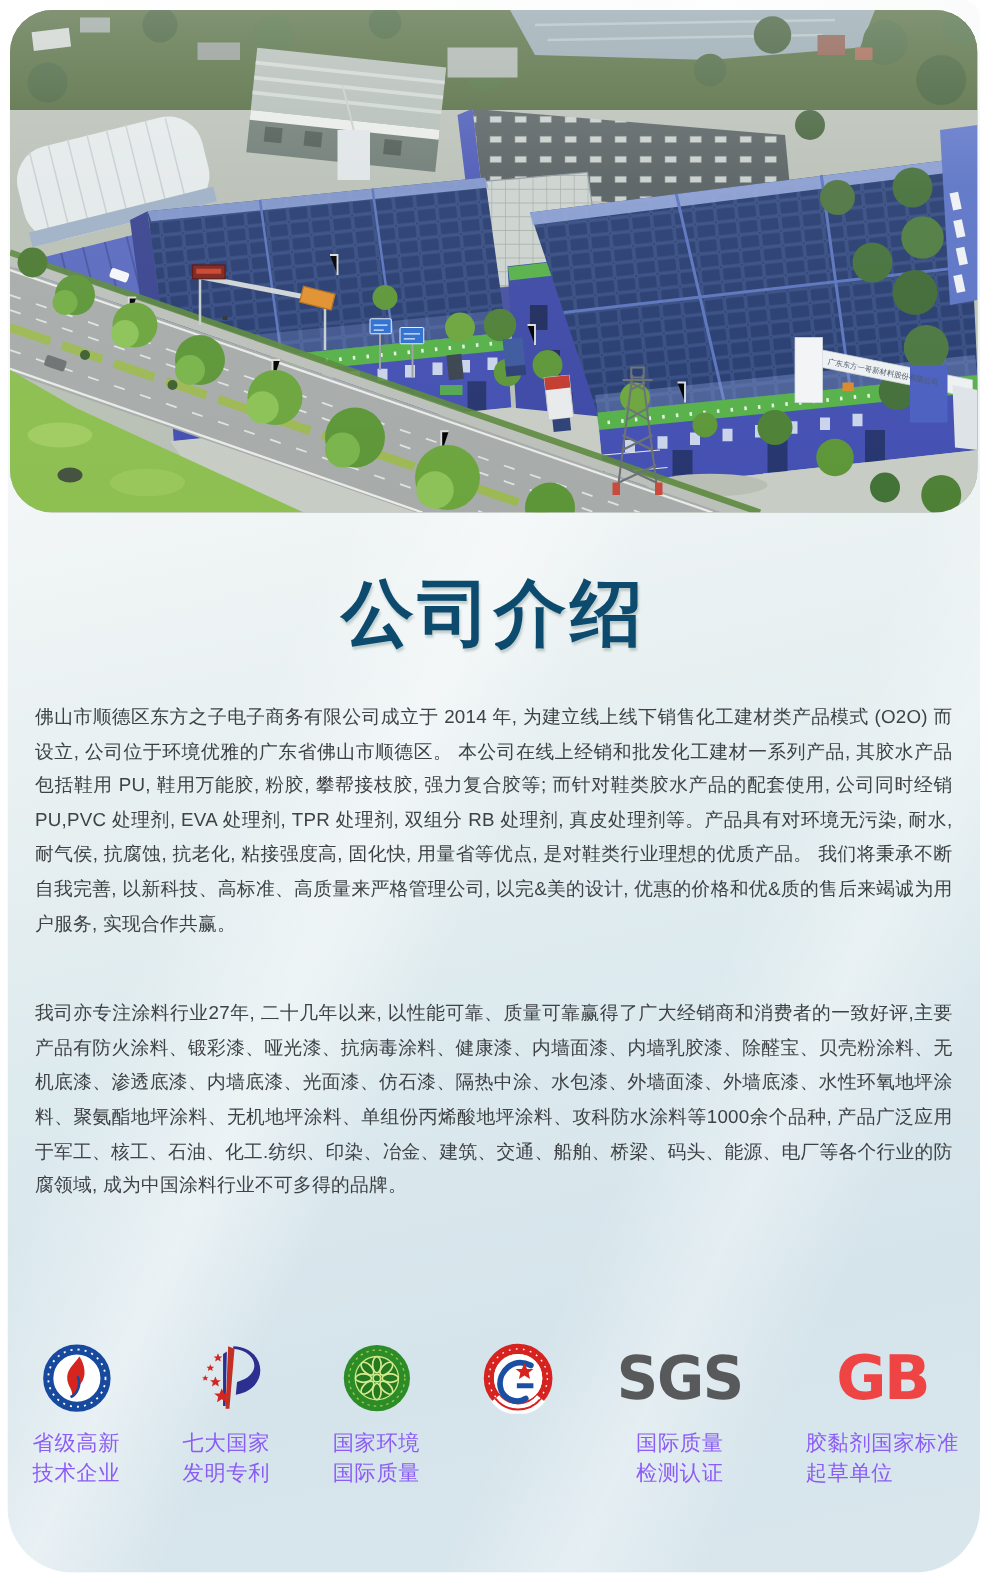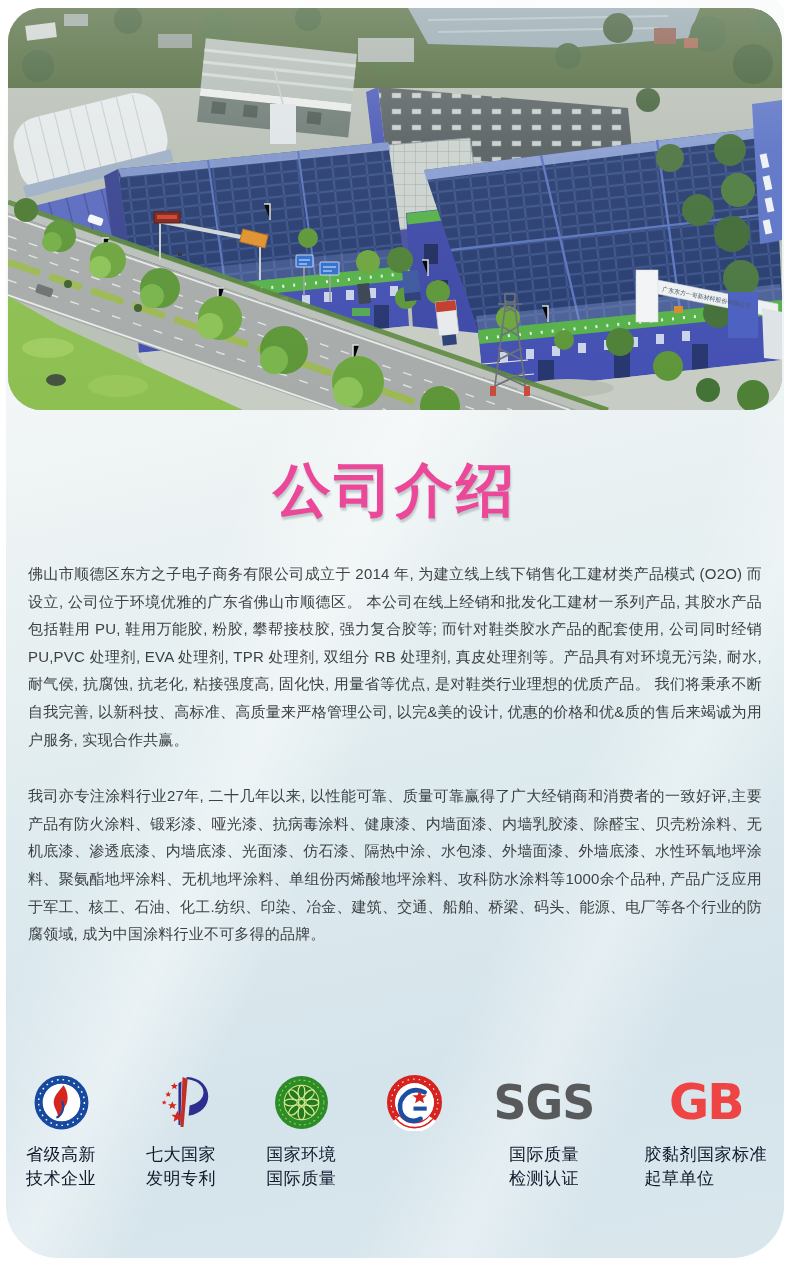--- a/index.html
+++ b/index.html
@@ -18,37 +18,37 @@
       linear-gradient(168deg,#ffffff 0%, #f7f9f8 20%, #eaf1f2 42%, #ddeaee 62%, #d5e4eb 82%, #d9e7ed 100%);
   }
   .photo{
     position:absolute;left:8px;top:8px;width:774px;height:402px;
     border-radius:34px;overflow:hidden;background:#aeb6ad;
   }
   .photo svg{display:block;}
   .title{
     position:absolute;left:0;top:452px;width:790px;margin:0;
     text-align:center;font-size:58px;font-weight:800;letter-spacing:3px;
-    color:#ec4899;text-shadow:1px 3px 2px rgba(20,60,55,.22);
+    color:#0c4a6e;text-shadow:1px 3px 2px rgba(20,60,55,.22);
   }
   .intro{
     position:absolute;left:28px;top:560px;width:734px;
     font-size:15px;line-height:27.6px;color:#3e4245;
     text-align:justify;letter-spacing:.2px;
   }
   .intro p{margin:0;}
-  .intro p + p{margin-top:29px;}
+  .intro p + p{margin-top:44px;}
   .badges{
     position:absolute;left:26px;top:1072px;width:741px;
     display:flex;justify-content:space-between;align-items:flex-start;
   }
   .badge{display:flex;flex-direction:column;align-items:center;}
   .logo-box{height:60px;display:flex;align-items:center;justify-content:center;margin-bottom:11px;}
   .badge-label{
-    font-size:17px;line-height:23.5px;color:#0f172a;
+    font-size:17px;line-height:23.5px;color:#8b5cf6;
     white-space:pre-line;text-align:left;letter-spacing:.5px;
   }
   .sgs-logo{
     font-size:46px;font-weight:bold;color:#58595b;letter-spacing:-1px;
     transform:scaleY(1.05);font-family:"DejaVu Sans", sans-serif;
   }
   .gb-logo{
     font-size:49px;font-weight:bold;color:#ef4444;letter-spacing:-2px;
     font-family:"DejaVu Sans", sans-serif;
   }

